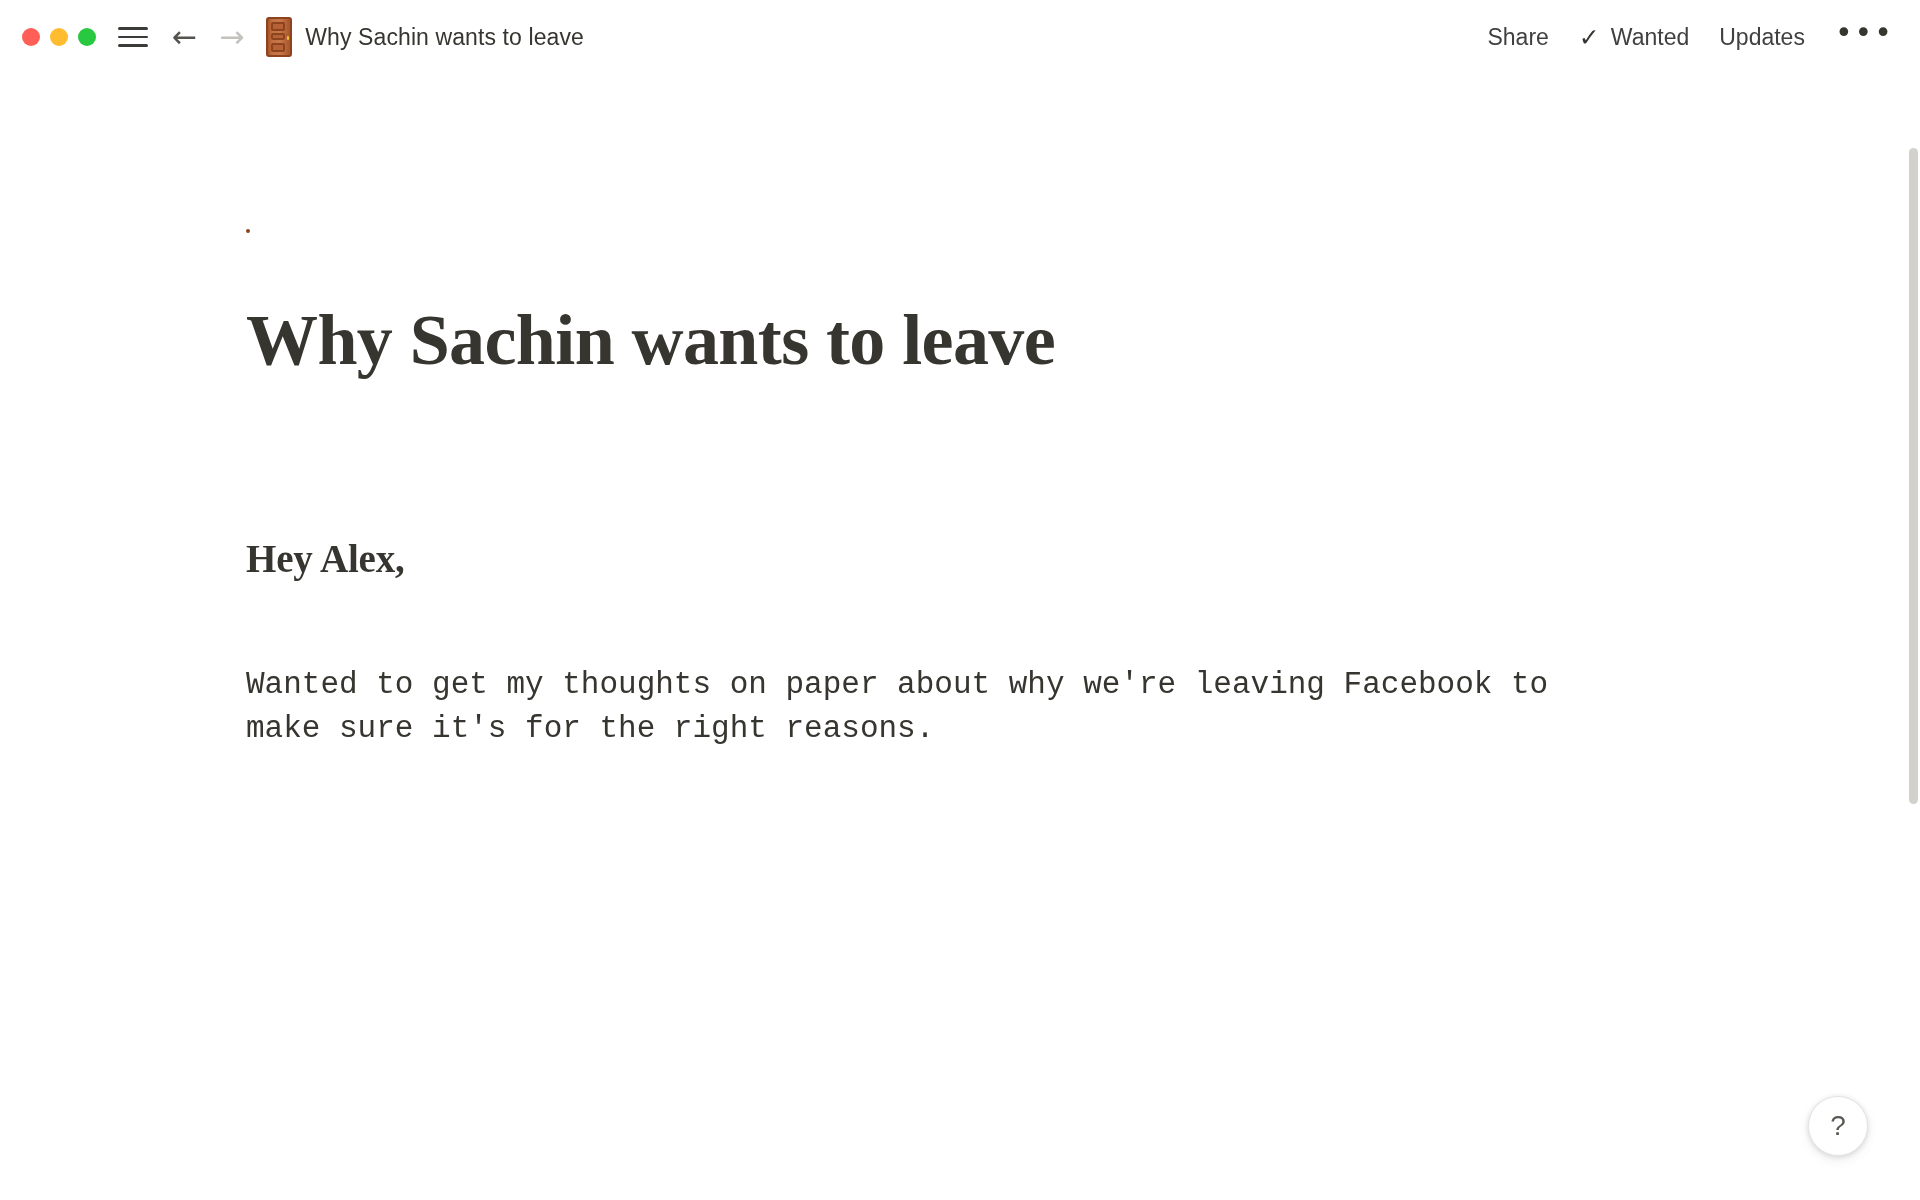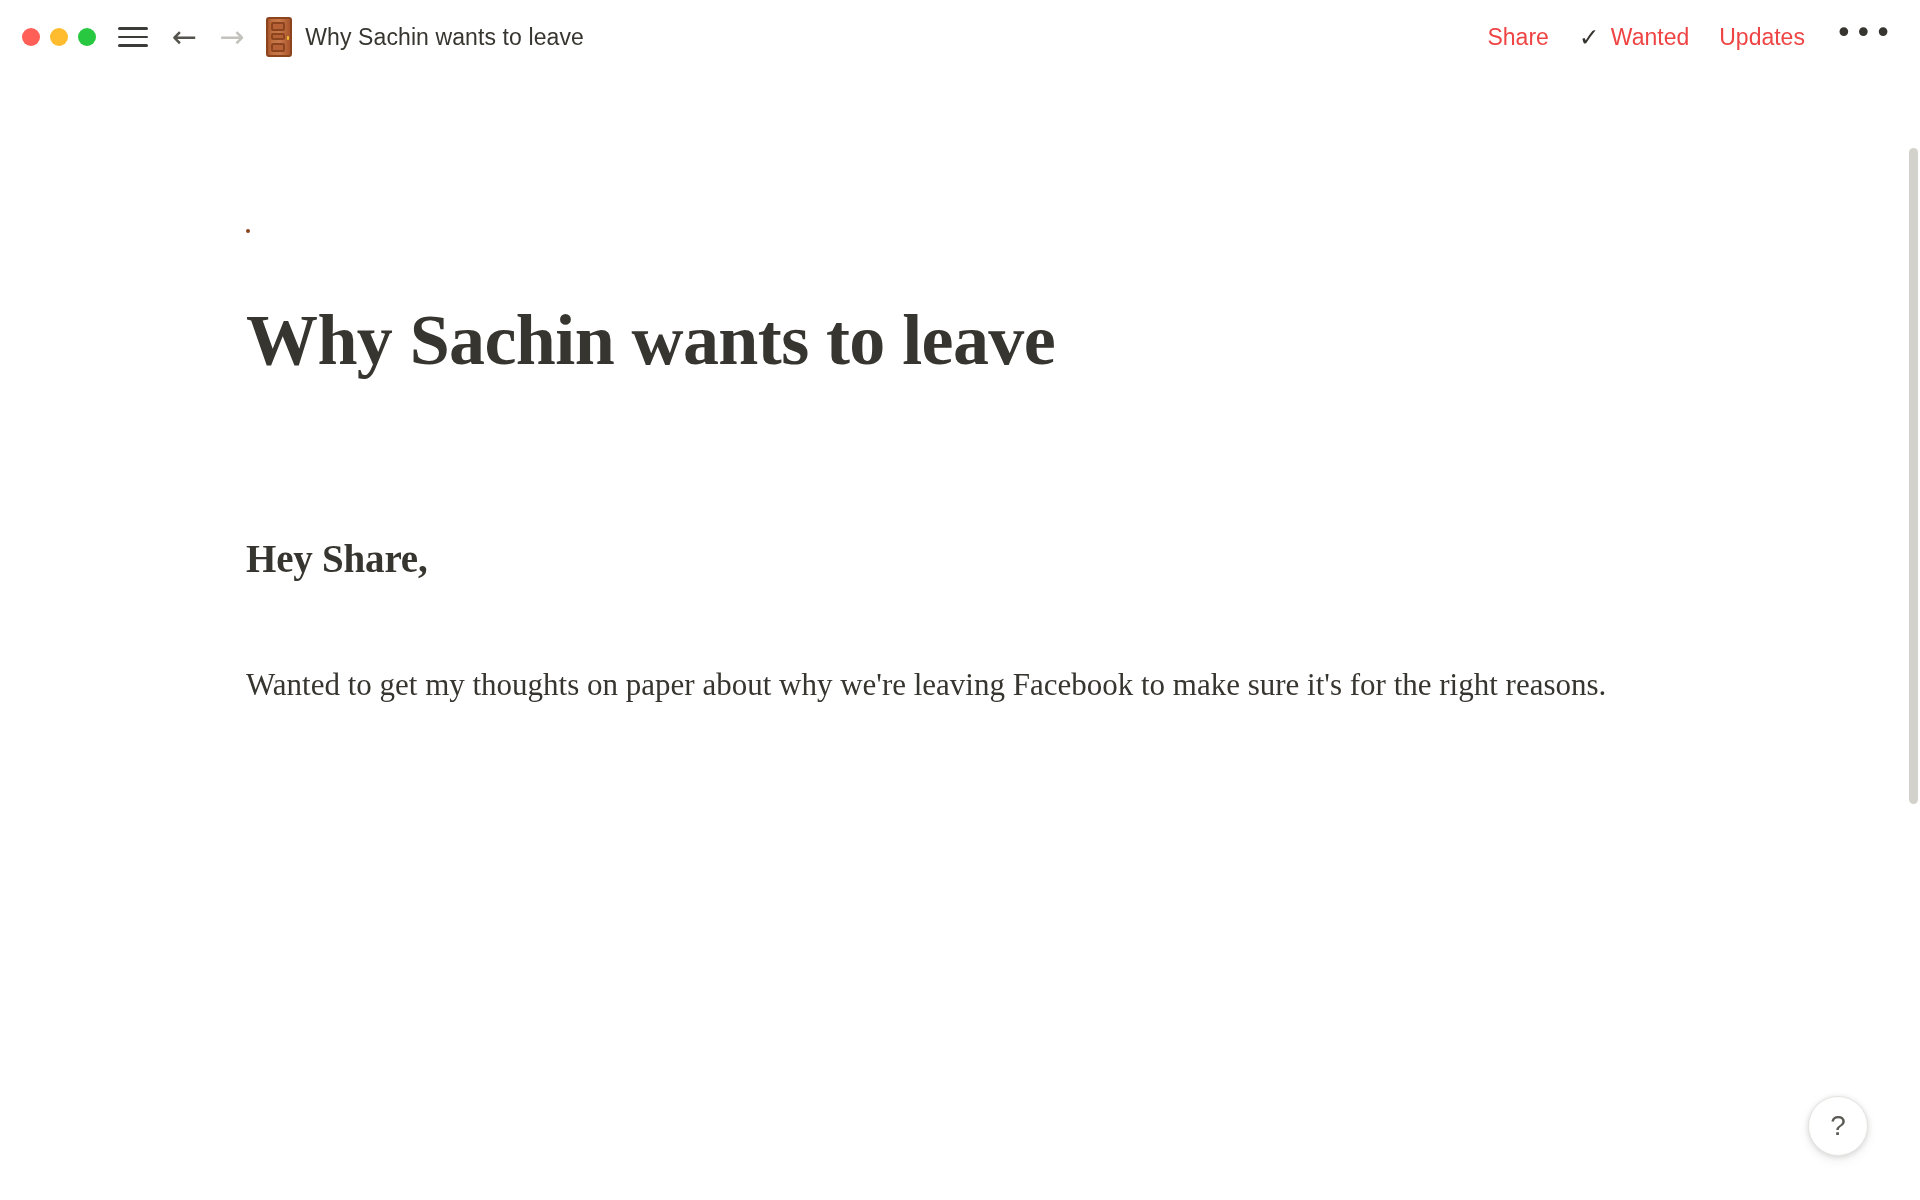--- a/index.html
+++ b/index.html
@@ -50,21 +50,21 @@
   }
 
   .titlebar-right {
     margin-left: auto;
     display: flex;
     align-items: center;
     gap: 30px;
   }
   .tb-action {
     font-size: 23px;
-    color: #ef4444;
+    color: #404040;
     cursor: pointer;
     white-space: nowrap;
   }
   .updates-group { display: flex; align-items: center; gap: 11px; cursor: pointer; }
   .check-icon { font-size: 25px; color: #37352f; line-height: 1; font-family: "DejaVu Sans", sans-serif; }
   .dots-icon {
     font-size: 30px; line-height: 0.4; color: #37352f; letter-spacing: 2px;
     cursor: pointer; padding-bottom: 8px; font-family: "DejaVu Sans", sans-serif;
   }
 
@@ -123,21 +123,21 @@
   .spacer-1 { height: 156px; }
   h2.greeting {
     font-family: "Liberation Serif", serif;
     font-weight: bold;
     font-size: 39px;
     color: #37352f;
     letter-spacing: -0.2px;
   }
   .spacer-2 { height: 82px; }
   p.body-text {
-    font-family: Liberation Serif, serif;
+    font-family: Liberation Mono, monospace;
     font-size: 31px;
     line-height: 1.42;
     color: #37352f;
     max-width: 1380px;
     margin-bottom: 70px;
   }
 
   
   .scrollbar-track {
     position: absolute;
@@ -224,21 +224,21 @@
           <span class="panel p3"></span>
           <span class="knob"></span>
         </span>
       </span>
     </div>
 
     <h1 class="page-title">Why Sachin wants to leave</h1>
 
     <div class="spacer-1"></div>
 
-    <h2 class="greeting">Hey Share,</h2>
+    <h2 class="greeting">Hey Alex,</h2>
 
     <div class="spacer-2"></div>
 
     <p class="body-text">Wanted to get my thoughts on paper about why we're leaving Facebook to make sure it's for the right reasons.</p>
   </div>
 
   <div class="scrollbar-track">
     <div class="scrollbar-thumb"></div>
   </div>
 

